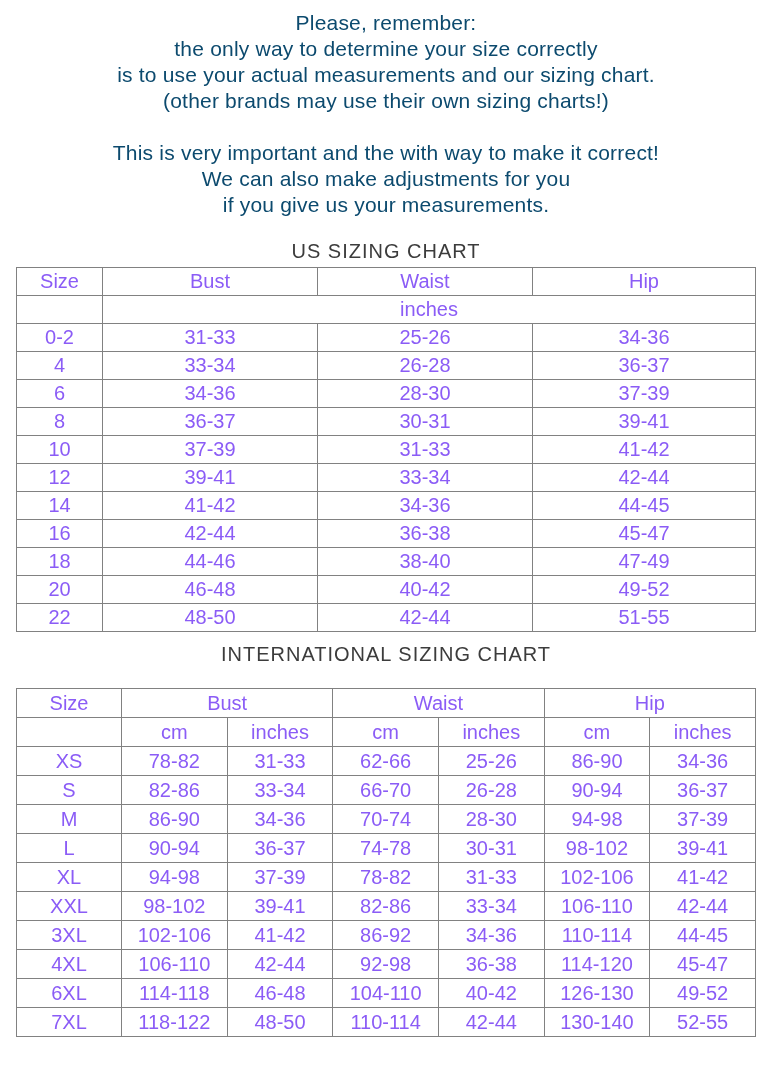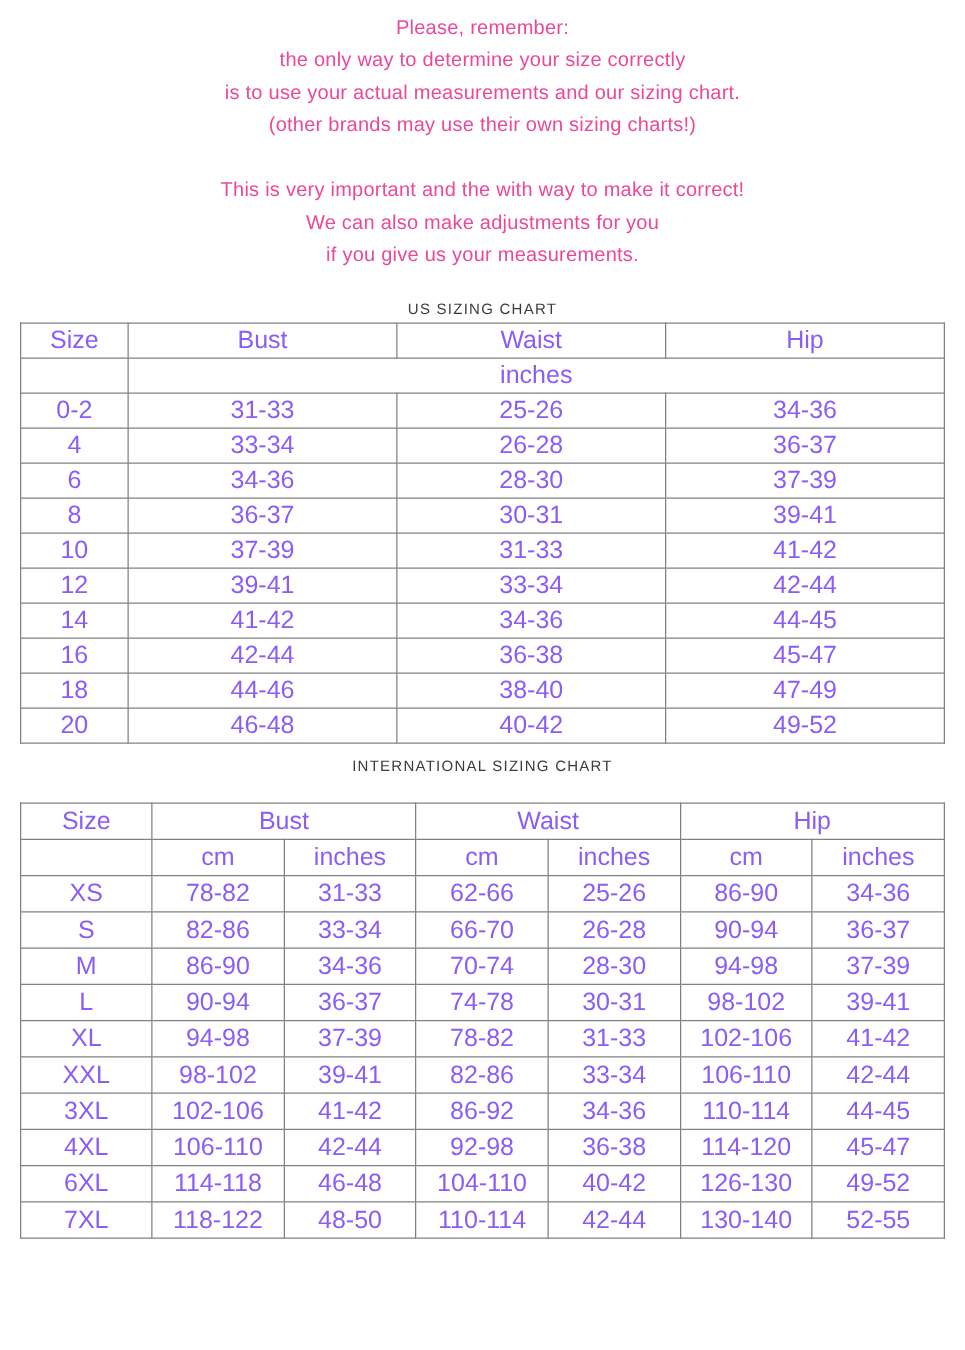--- a/index.html
+++ b/index.html
@@ -11,32 +11,32 @@
   }
   .page {
     width: 772px;
     height: 1080px;
     box-sizing: border-box;
     padding-top: 10px;
     overflow: hidden;
   }
   .intro {
     text-align: center;
-    color: #ec4899;
-    font-size: 16px;
+    color: #0c4a6e;
+    font-size: 21px;
     line-height: 26px;
     font-weight: 300;
     letter-spacing: 0.2px;
   }
   .intro-paragraph { margin: 0; }
   .intro-paragraph.second { margin-top: 26px; }
   .chart-title {
     text-align: center;
     color: #3c3c3c;
-    font-size: 12px;
+    font-size: 20px;
     font-weight: 400;
     letter-spacing: 1px;
     margin: 0;
   }
   .chart-title.us { margin-top: 22px; margin-bottom: 4px; }
   .chart-title.intl { margin-top: 11px; margin-bottom: 22px; }
   table {
     border-collapse: collapse;
     table-layout: fixed;
     width: 740px;
@@ -150,20 +150,26 @@
           <td>44-46</td>
           <td>38-40</td>
           <td>47-49</td>
         </tr>
         <tr>
           <td>20</td>
           <td>46-48</td>
           <td>40-42</td>
           <td>49-52</td>
         </tr>
+        <tr>
+          <td>22</td>
+          <td>48-50</td>
+          <td>42-44</td>
+          <td>51-55</td>
+        </tr>
       </tbody>
   </table>
 
   <h2 class="chart-title intl">INTERNATIONAL SIZING CHART</h2>
 
   <table class="intl-table">
     <colgroup>
       <col style="width:105px">
       <col>
         <col>

